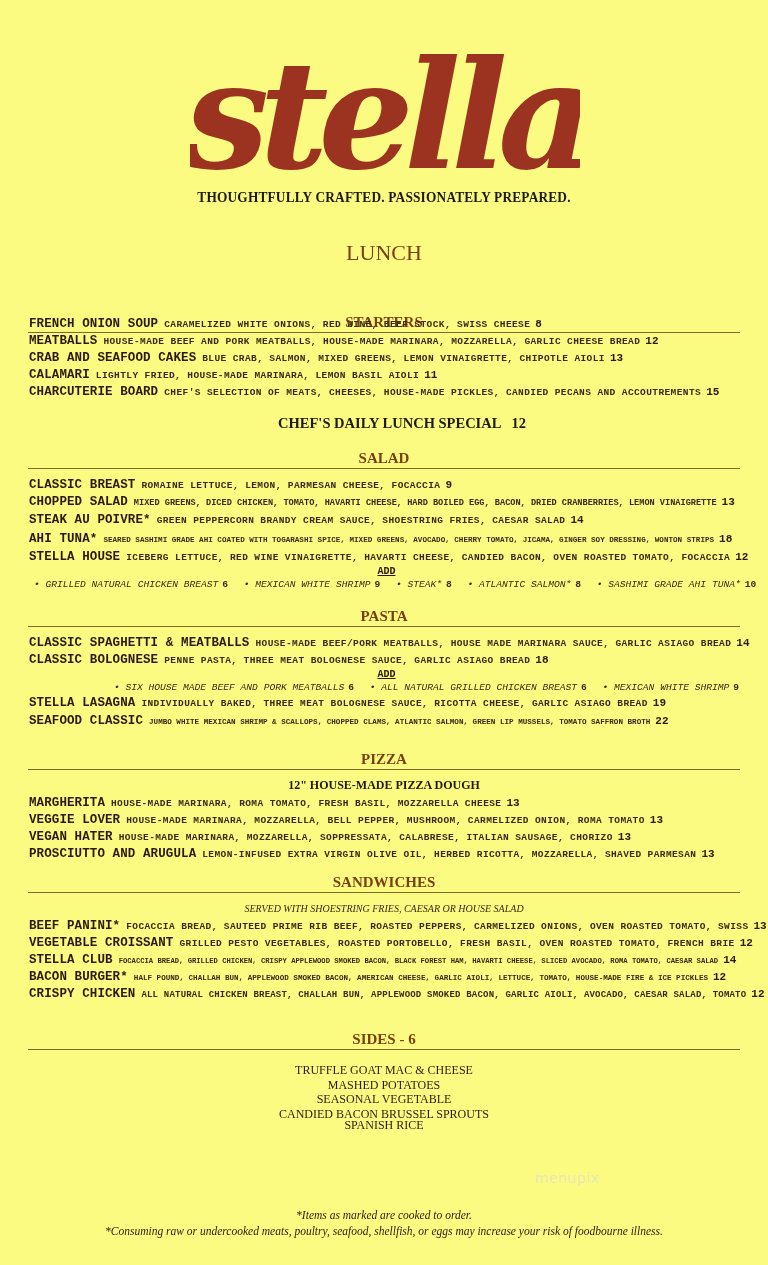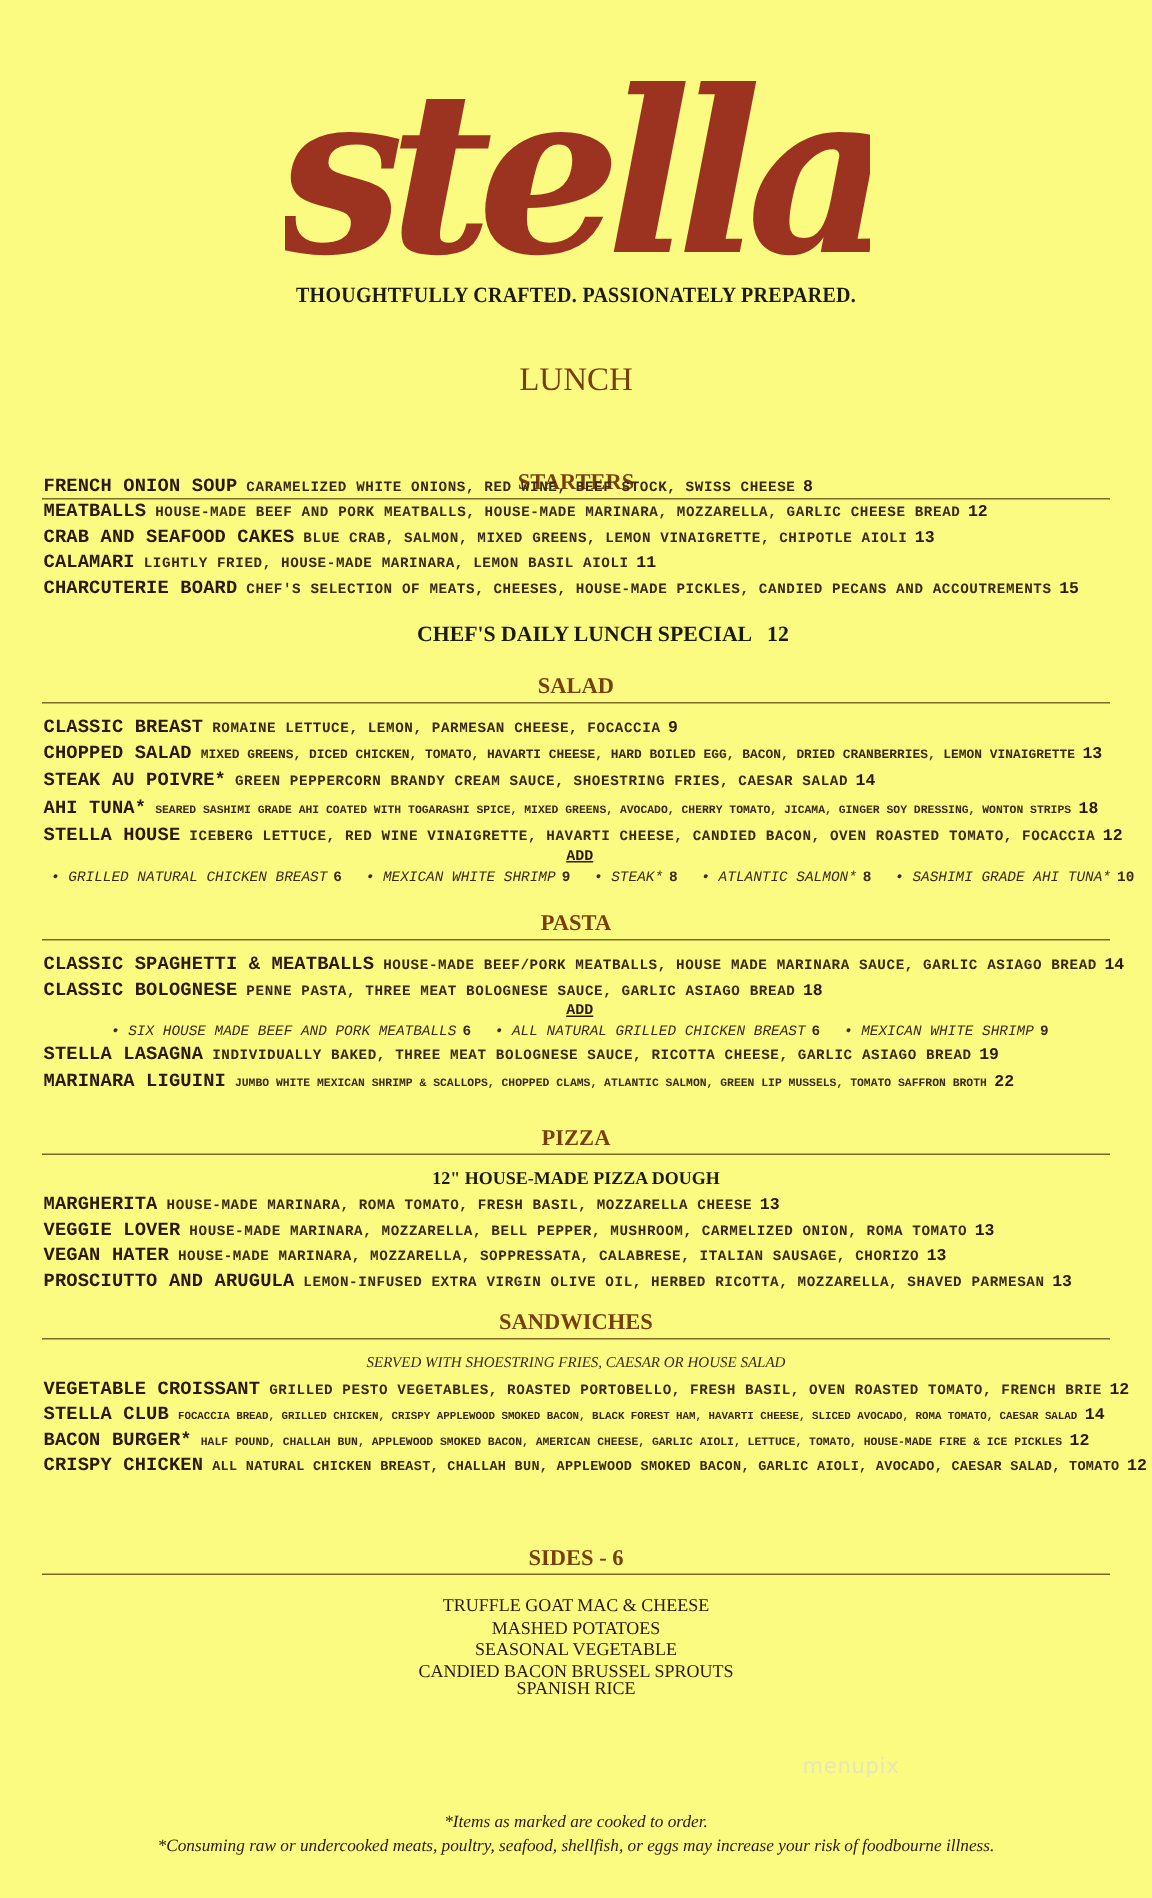--- a/index.html
+++ b/index.html
@@ -31,21 +31,21 @@
     .items { position: absolute; left: 29px; width: 715px; font-family: Liberation Mono, monospace; }
     .item { height: 17px; line-height: 17px; white-space: nowrap; font-size: 12px; }
     .item .name { font-weight: bold; font-size: 12.5px; letter-spacing: 0.1px; }
     .item .desc { font-size: 9.5px; font-weight: bold; color: #3a2a15; margin-left: 6px; letter-spacing: 0.4px; }
     .item .desc.small { font-size: 7.6px; letter-spacing: 0px; }
     .item .price { font-weight: bold; font-size: 11px; margin-left: 5px; }
     .add-label {
       text-align: center; font-size: 10px; font-weight: bold; text-decoration: underline; height: 12px; line-height: 12px;
     }
     .add-row {
-      text-align: center; font-size: 9.6px; font-style: italic; height: 14px; line-height: 14px; white-space: nowrap;
+      text-align: right; font-size: 9.6px; font-style: italic; height: 14px; line-height: 14px; white-space: nowrap;
       color: #3a2a15;
     }
     .add-row .opt { margin: 0 5px; }
     .add-row .opt b { font-style: normal; margin-left: 4px; }
     .special {
       position: absolute; top: 415px; left: 0; width: 768px; text-align: center;
       font-size: 14.5px; font-weight: bold; color: #1f1a10; padding-left: 18px;
     }
     .special .price { margin-left: 10px; }
     .subnote {
@@ -113,35 +113,36 @@
   <div class="items" style="top:635px;">
     <div class="item"><span class="name">CLASSIC SPAGHETTI &amp; MEATBALLS</span><span class="desc">HOUSE-MADE BEEF/PORK MEATBALLS, HOUSE MADE MARINARA SAUCE, GARLIC ASIAGO BREAD</span><span class="price">14</span></div>
     <div class="item"><span class="name">CLASSIC BOLOGNESE</span><span class="desc">PENNE PASTA, THREE MEAT BOLOGNESE SAUCE, GARLIC ASIAGO BREAD</span><span class="price">18</span></div>
     <div class="add-label">ADD</div>
     <div class="add-row">
       <span class="opt">• <span>SIX HOUSE MADE BEEF AND PORK MEATBALLS</span><b>6</b></span>
       <span class="opt">• <span>ALL NATURAL GRILLED CHICKEN BREAST</span><b>6</b></span>
       <span class="opt">• <span>MEXICAN WHITE SHRIMP</span><b>9</b></span>
     </div>
     <div class="item"><span class="name">STELLA LASAGNA</span><span class="desc">INDIVIDUALLY BAKED, THREE MEAT BOLOGNESE SAUCE, RICOTTA CHEESE, GARLIC ASIAGO BREAD</span><span class="price">19</span></div>
-    <div class="item" style="height:19px;line-height:19px"><span class="name">MARINARA LIGUINI</span><span class="desc small">JUMBO WHITE MEXICAN SHRIMP &amp; SCALLOPS, CHOPPED CLAMS, ATLANTIC SALMON, GREEN LIP MUSSELS, TOMATO SAFFRON BROTH</span><span class="price">22</span></div>
+    <div class="item" style="height:19px;line-height:19px"><span class="name">SEAFOOD CLASSIC</span><span class="desc small">JUMBO WHITE MEXICAN SHRIMP &amp; SCALLOPS, CHOPPED CLAMS, ATLANTIC SALMON, GREEN LIP MUSSELS, TOMATO SAFFRON BROTH</span><span class="price">22</span></div>
   </div>
 
   <div class="section-head" style="top:751px;">PIZZA</div>
   <div class="subnote" style="top:778px;">12" HOUSE-MADE PIZZA DOUGH</div>
   <div class="items" style="top:795px;">
     <div class="item"><span class="name">MARGHERITA</span><span class="desc">HOUSE-MADE MARINARA, ROMA TOMATO, FRESH BASIL, MOZZARELLA CHEESE</span><span class="price">13</span></div>
     <div class="item"><span class="name">VEGGIE LOVER</span><span class="desc">HOUSE-MADE MARINARA, MOZZARELLA, BELL PEPPER, MUSHROOM, CARMELIZED ONION, ROMA TOMATO</span><span class="price">13</span></div>
     <div class="item"><span class="name">VEGAN HATER</span><span class="desc">HOUSE-MADE MARINARA, MOZZARELLA, SOPPRESSATA, CALABRESE, ITALIAN SAUSAGE, CHORIZO</span><span class="price">13</span></div>
     <div class="item"><span class="name">PROSCIUTTO AND ARUGULA</span><span class="desc">LEMON-INFUSED EXTRA VIRGIN OLIVE OIL, HERBED RICOTTA, MOZZARELLA, SHAVED PARMESAN</span><span class="price">13</span></div>
   </div>
 
   <div class="section-head" style="top:874px;">SANDWICHES</div>
   <div class="subnote italic" style="top:903px;">SERVED WITH SHOESTRING FRIES, CAESAR OR HOUSE SALAD</div>
   <div class="items" style="top:918px;">
+    <div class="item"><span class="name">BEEF PANINI*</span><span class="desc">FOCACCIA BREAD, SAUTEED PRIME RIB BEEF, ROASTED PEPPERS, CARMELIZED ONIONS, OVEN ROASTED TOMATO, SWISS</span><span class="price">13</span></div>
     <div class="item"><span class="name">VEGETABLE CROISSANT</span><span class="desc">GRILLED PESTO VEGETABLES, ROASTED PORTOBELLO, FRESH BASIL, OVEN ROASTED TOMATO, FRENCH BRIE</span><span class="price">12</span></div>
     <div class="item"><span class="name">STELLA CLUB</span><span class="desc small" style="font-size:7.2px">FOCACCIA BREAD, GRILLED CHICKEN, CRISPY APPLEWOOD SMOKED BACON, BLACK FOREST HAM, HAVARTI CHEESE, SLICED AVOCADO, ROMA TOMATO, CAESAR SALAD</span><span class="price">14</span></div>
     <div class="item"><span class="name">BACON BURGER*</span><span class="desc small">HALF POUND, CHALLAH BUN, APPLEWOOD SMOKED BACON, AMERICAN CHEESE, GARLIC AIOLI, LETTUCE, TOMATO, HOUSE-MADE FIRE &amp; ICE PICKLES</span><span class="price">12</span></div>
     <div class="item"><span class="name">CRISPY CHICKEN</span><span class="desc" style="font-size:9px;letter-spacing:0.2px">ALL NATURAL CHICKEN BREAST, CHALLAH BUN, APPLEWOOD SMOKED BACON, GARLIC AIOLI, AVOCADO, CAESAR SALAD, TOMATO</span><span class="price">12</span></div>
   </div>
 
   <div class="section-head" style="top:1031px;">SIDES - 6</div>
   <div class="sides">
     <div>TRUFFLE GOAT MAC &amp; CHEESE</div>
     <div>MASHED POTATOES</div>

